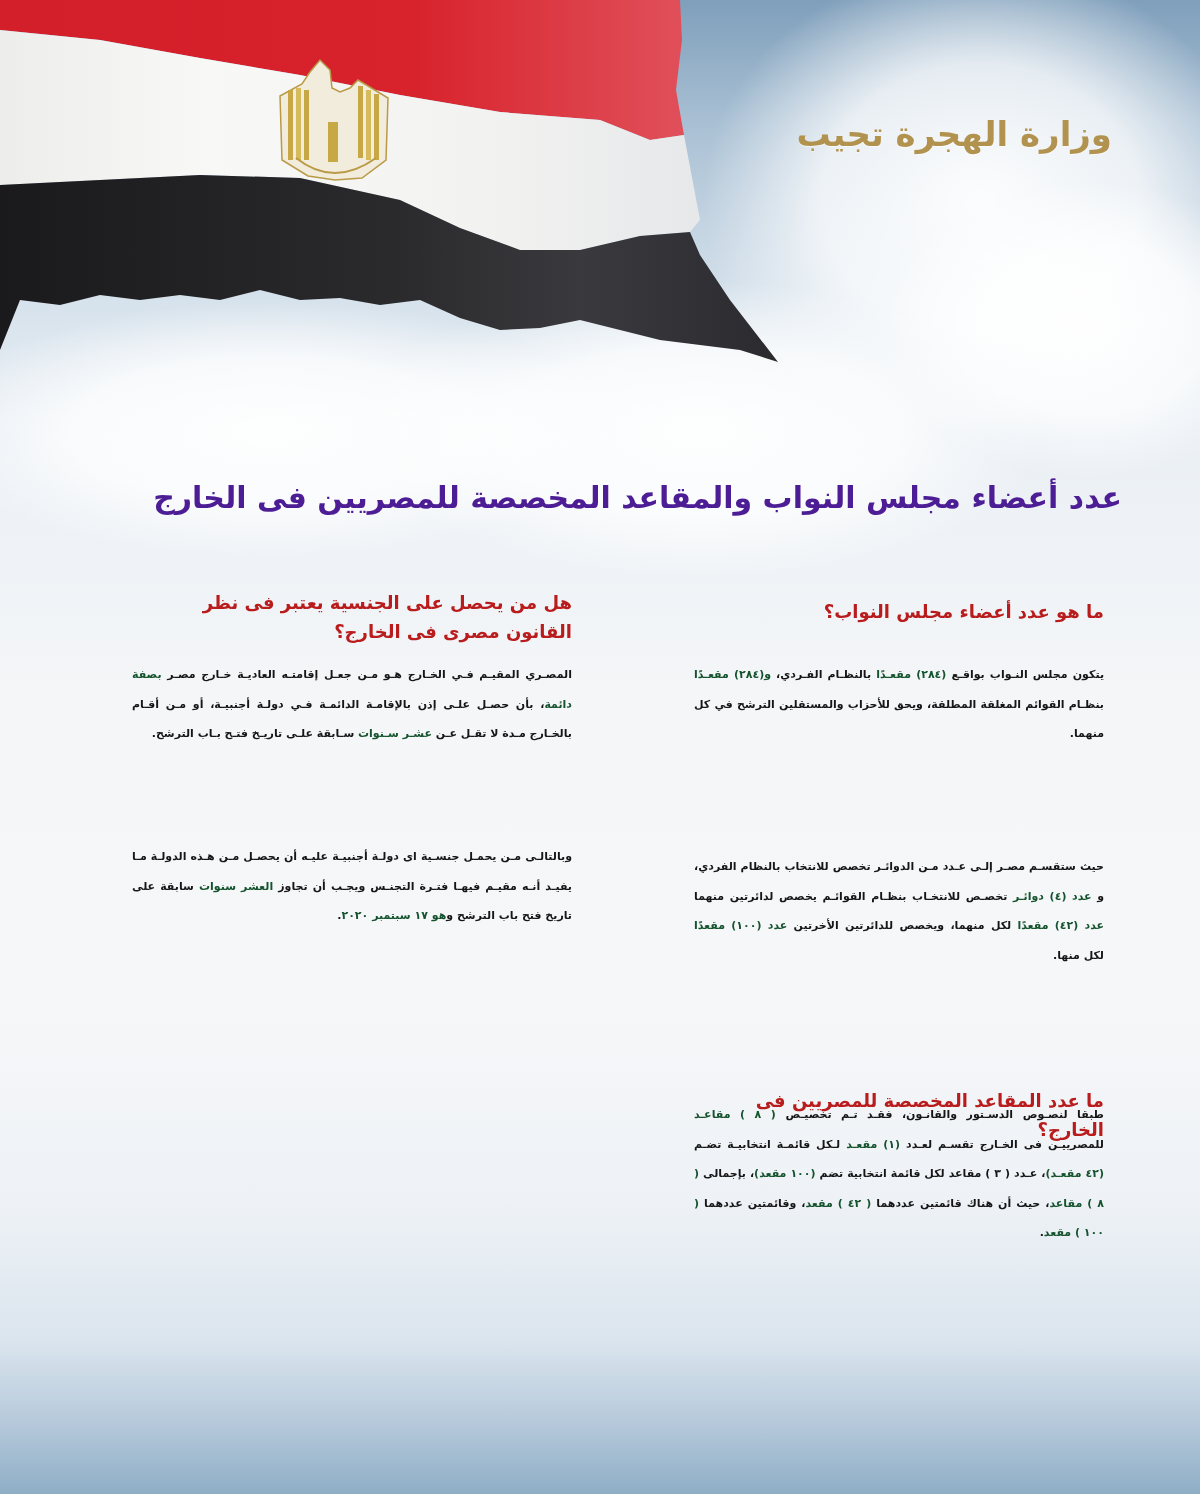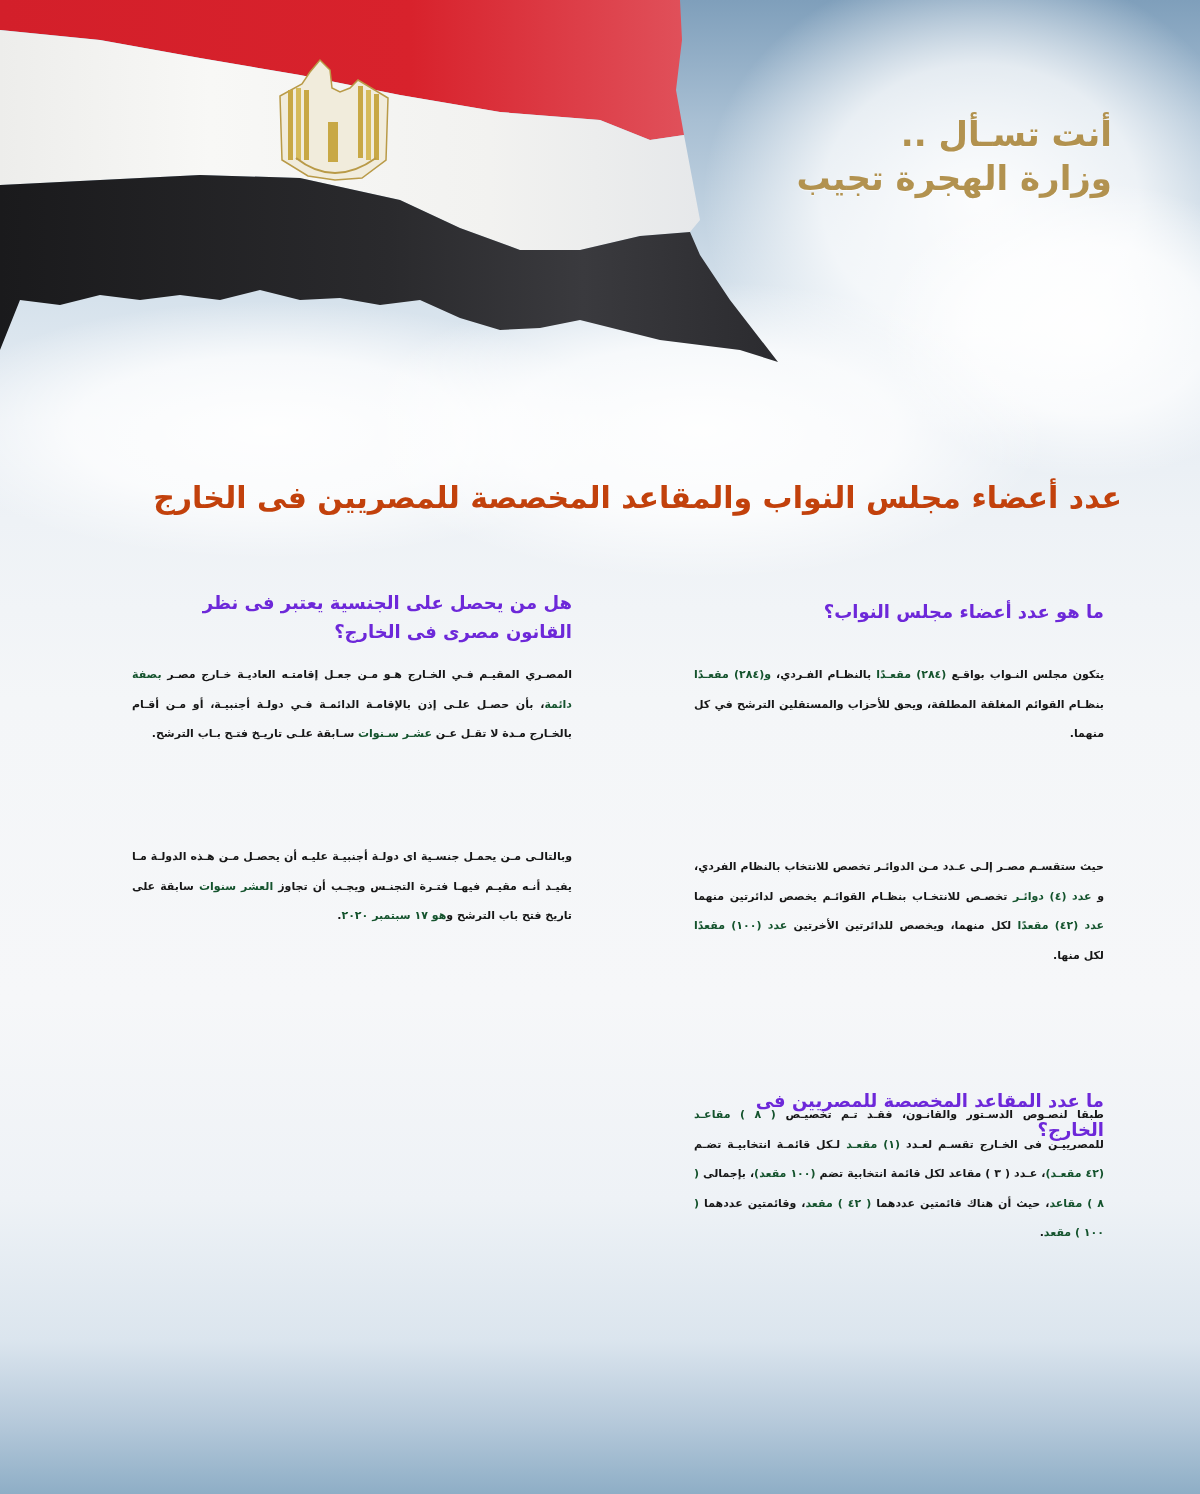--- a/index.html
+++ b/index.html
@@ -22,29 +22,29 @@
       position: absolute; right: 88px; top: 112px;
       text-align: right; color: #b2924f; font-weight: bold;
       font-family: "DejaVu Sans", sans-serif;
       text-shadow: 0 1px 1px rgba(255,255,255,0.6);
     }
     .slogan .l1 { font-size: 34px; line-height: 44px; }
     .slogan .l2 { font-size: 34px; line-height: 44px; }
 
     .main-title {
       position: absolute; right: 78px; top: 476px; width: 1000px;
-      text-align: right; color: #c2410c; font-weight: bold;
+      text-align: right; color: #4c1d95; font-weight: bold;
       font-size: 30px; line-height: 44px;
     }
 
     .col { position: absolute; text-align: right; direction: rtl; }
     .col.right { right: 96px; width: 410px; }
     .col.left { right: 628px; width: 440px; }
 
-    .q { color: #6d28d9; font-weight: bold; font-size: 18px; line-height: 29px; }
+    .q { color: #b91c1c; font-weight: bold; font-size: 18px; line-height: 29px; }
     .p { color: #161616; font-weight: bold; font-size: 11px; line-height: 29.5px; text-align: justify; text-align-last: right; }
     .hl { color: #14532d; }
 
     .block { position: absolute; }
   </style>
 </head>
 <body>
 
 <div class="cloud" style="left:700px; top:-40px; width:560px; height:480px;"></div>
 <div class="cloud" style="left:880px; top:180px; width:420px; height:300px;"></div>
@@ -87,21 +87,20 @@
       <rect x="78" y="26" width="5" height="72" fill="#c8a845"></rect>
       <rect x="86" y="30" width="5" height="70" fill="#d6bb5a"></rect>
       <rect x="94" y="34" width="5" height="66" fill="#c8a845"></rect>
       <rect x="48" y="62" width="10" height="40" fill="#c8a845"></rect>
       <path d="M16,98 Q54,128 96,98" fill="none" stroke="#b99a47" stroke-width="2"></path>
     </g>
   </svg>
 </div>
 
 <div class="slogan">
-  <div class="l1">أنت تسـأل ..</div>
   <div class="l2">وزارة الهجرة تجيب</div>
 </div>
 
 <h1 class="main-title">عدد أعضاء مجلس النواب والمقاعد المخصصة للمصريين فى الخارج</h1>
 
 <div class="col right">
 
   <div class="block" style="top:596px; right:0; width:410px; position:fixed;"></div>
 </div>
 

